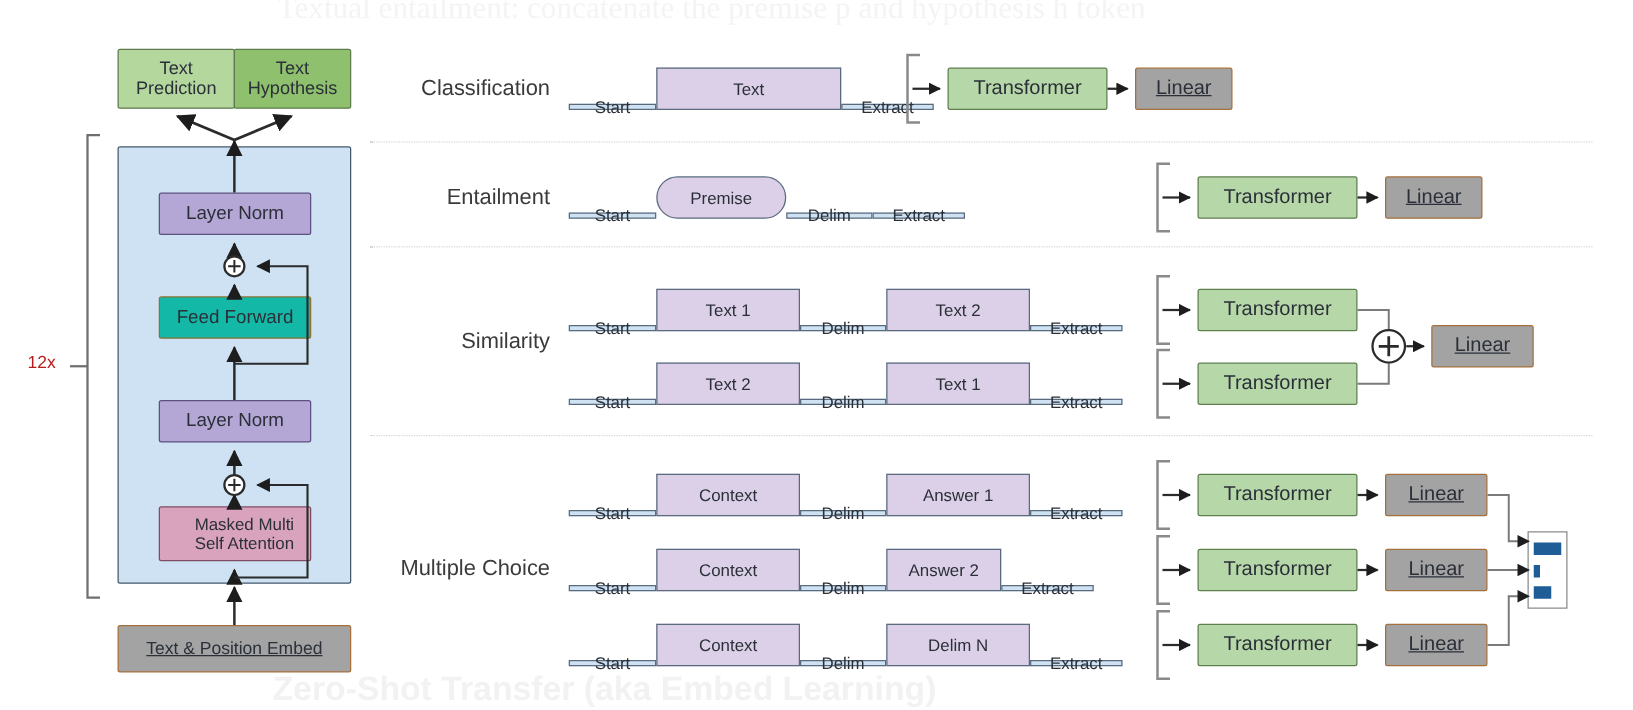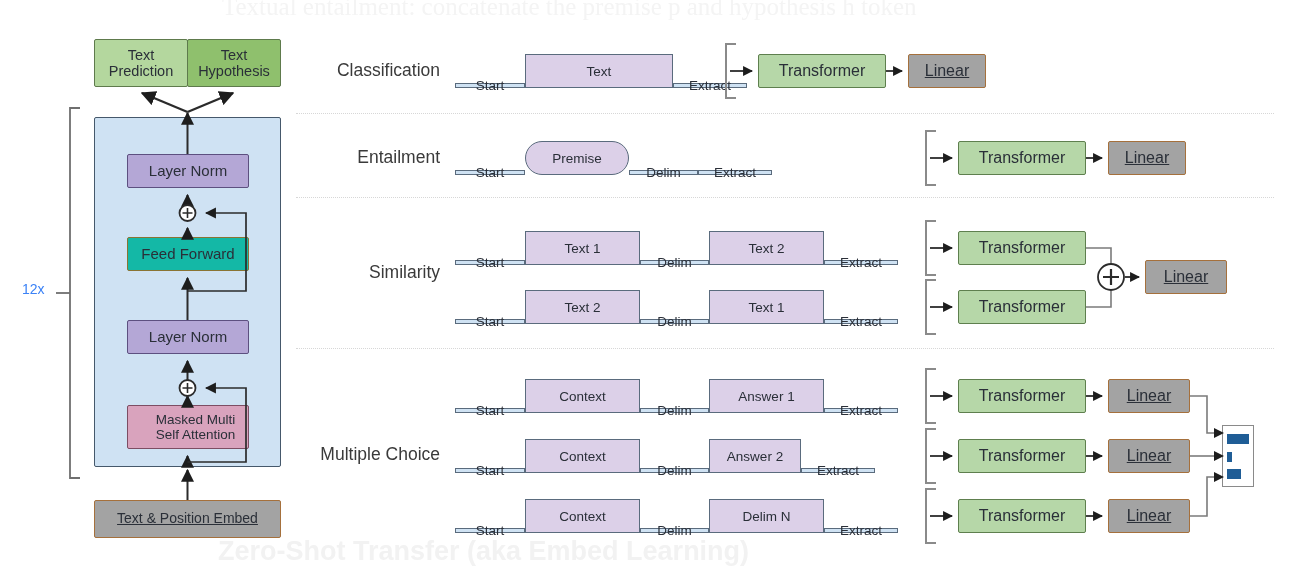--- a/index.html
+++ b/index.html
@@ -64,21 +64,21 @@
   #block-panel{left:94px;top:117px;width:187px;height:350px;border-width:1.8px;}
 
   #box-layernorm-1{left:127px;top:154px;width:122px;height:34px;font-size:15px;}
   #box-feedforward{left:127px;top:237px;width:122px;height:34px;font-size:15px;}
   #box-layernorm-2{left:127px;top:320px;width:122px;height:34px;font-size:15px;}
   #box-masked-attn{left:127px;top:405px;width:122px;height:44px;font-size:13.5px;}
   #box-embed{left:94px;top:500px;width:187px;height:38px;font-size:14px;}
 
   .x12-label{
     position:absolute;left:22px;top:281px;
-    font-size:14px;color:#3b82f6;
+    font-size:14px;color:#b91c1c;
     font-family:"Liberation Sans", sans-serif;
   }
 
   
   .row-label{
     position:absolute;
     font-size:17.5px;color:#3a3a3a;
     white-space:nowrap;
     text-align:right;
   }

